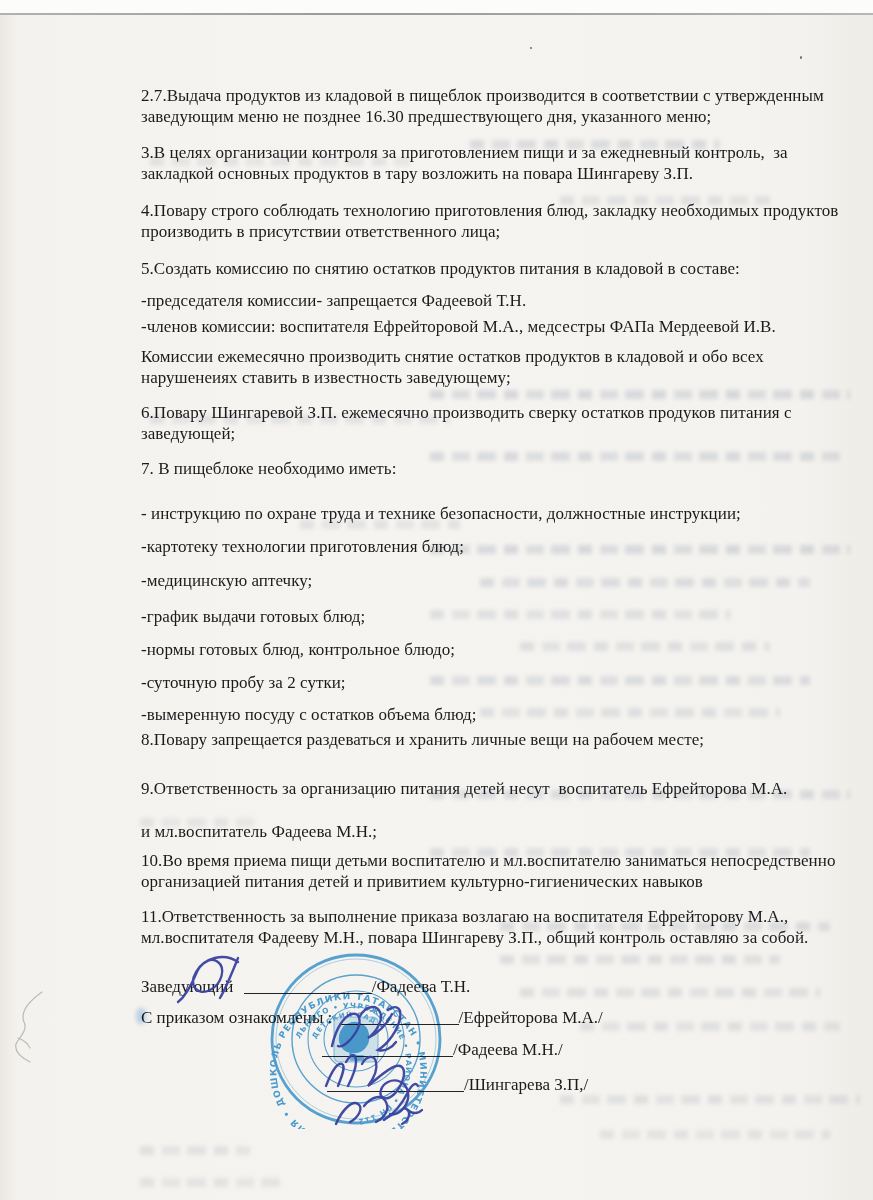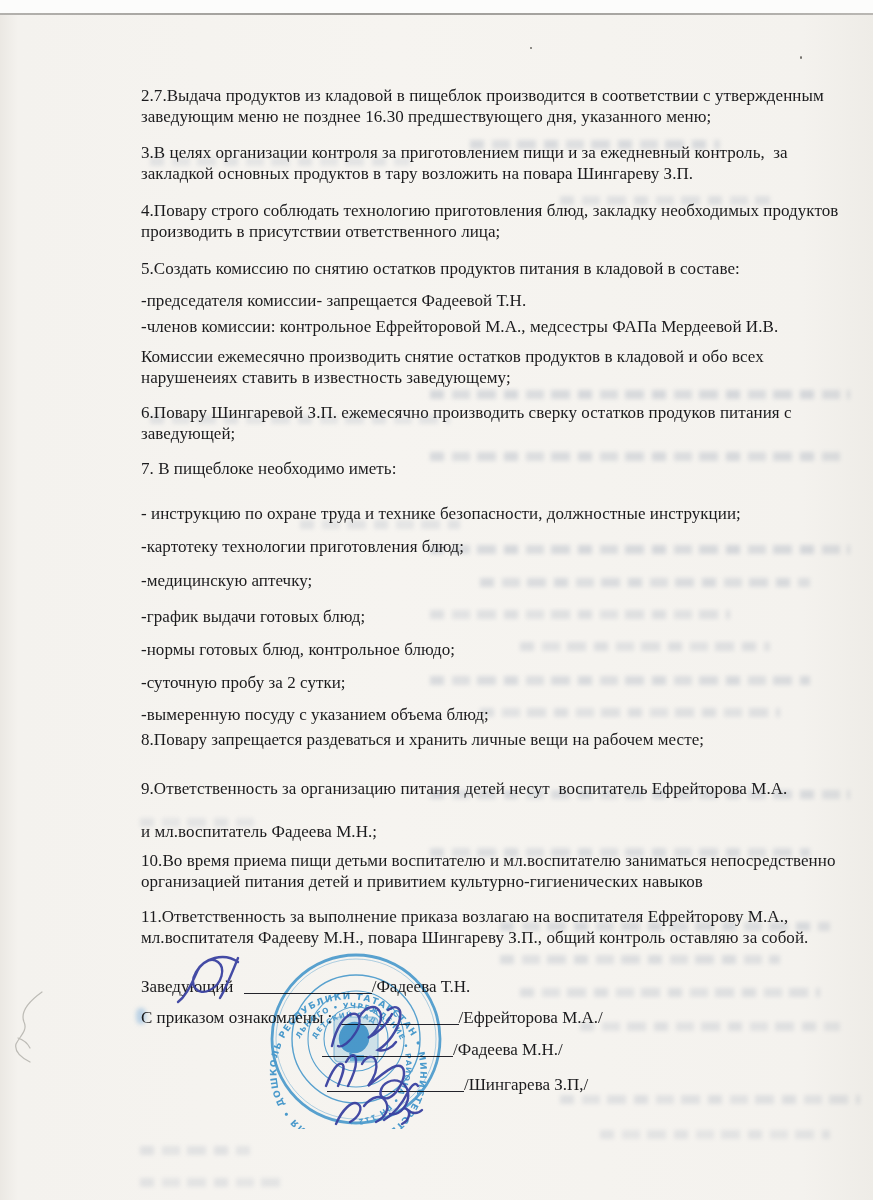--- a/index.html
+++ b/index.html
@@ -72,31 +72,31 @@
   <div class="speck" style="left:800px;top:56px;width:2px;height:3px"></div>
   <div class="speck" style="left:185px;top:230px;width:2px;height:2px"></div>
   <div id="ink-smudge"></div>
 
   <div class="doc-text">
     <p style="margin-bottom:15px">2.7.Выдача продуктов из кладовой в пищеблок производится в соответствии с утвержденным заведующим меню не позднее 16.30 предшествующего дня, указанного меню;</p>
     <p style="margin-bottom:16px">3.В целях организации контроля за приготовлением пищи и за ежедневный контроль,  за закладкой основных продуктов в тару возложить на повара Шингареву З.П.</p>
     <p style="margin-bottom:16px">4.Повару строго соблюдать технологию приготовления блюд, закладку необходимых продуктов производить в присутствии ответственного лица;</p>
     <p style="margin-bottom:11px">5.Создать комиссию по снятию остатков продуктов питания в кладовой в составе:</p>
     <p style="margin-bottom:5px">-председателя комиссии- запрещается Фадеевой Т.Н.</p>
-    <p style="margin-bottom:9px">-членов комиссии: контрольное Ефрейторовой М.А., медсестры ФАПа Мердеевой И.В.</p>
+    <p style="margin-bottom:9px">-членов комиссии: воспитателя Ефрейторовой М.А., медсестры ФАПа Мердеевой И.В.</p>
     <p style="margin-bottom:14px">Комиссии ежемесячно производить снятие остатков продуктов в кладовой и обо всех нарушенеиях ставить в известность заведующему;</p>
     <p style="margin-bottom:14px">6.Повару Шингаревой З.П. ежемесячно производить сверку остатков продуков питания с заведующей;</p>
     <p style="margin-bottom:24px">7. В пищеблоке необходимо иметь:</p>
     <p style="margin-bottom:12px">- инструкцию по охране труда и технике безопасности, должностные инструкции;</p>
     <p style="margin-bottom:13px">-картотеку технологии приготовления блюд;</p>
     <p style="margin-bottom:15px">-медицинскую аптечку;</p>
     <p style="margin-bottom:12px">-график выдачи готовых блюд;</p>
     <p style="margin-bottom:12px">-нормы готовых блюд, контрольное блюдо;</p>
     <p style="margin-bottom:11px">-суточную пробу за 2 сутки;</p>
-    <p style="margin-bottom:4px">-вымеренную посуду с указанием объема блюд;</p>
+    <p style="margin-bottom:4px">-вымеренную посуду с остатков объема блюд;</p>
     <p style="margin-bottom:28px">8.Повару запрещается раздеваться и хранить личные вещи на рабочем месте;</p>
     <p style="margin-bottom:22px">9.Ответственность за организацию питания детей несут  воспитатель Ефрейторова М.А.</p>
     <p style="margin-bottom:8px">и мл.воспитатель Фадеева М.Н.;</p>
     <p style="margin-bottom:14px">10.Во время приема пищи детьми воспитателю и мл.воспитателю заниматься непосредственно организацией питания детей и привитием культурно-гигиенических навыков</p>
     <p style="margin-bottom:28px">11.Ответственность за выполнение приказа возлагаю на воспитателя Ефрейторову М.А., мл.воспитателя Фадееву М.Н., повара Шингареву З.П., общий контроль оставляю за собой.</p>
 
     <div class="sig-block">
       <div class="sig-row" style="margin-bottom:10px">
         <span>Заведующий</span>
         <span class="sig-line" style="width:128px;margin-left:6px"></span><span>/Фадеева Т.Н.</span>

